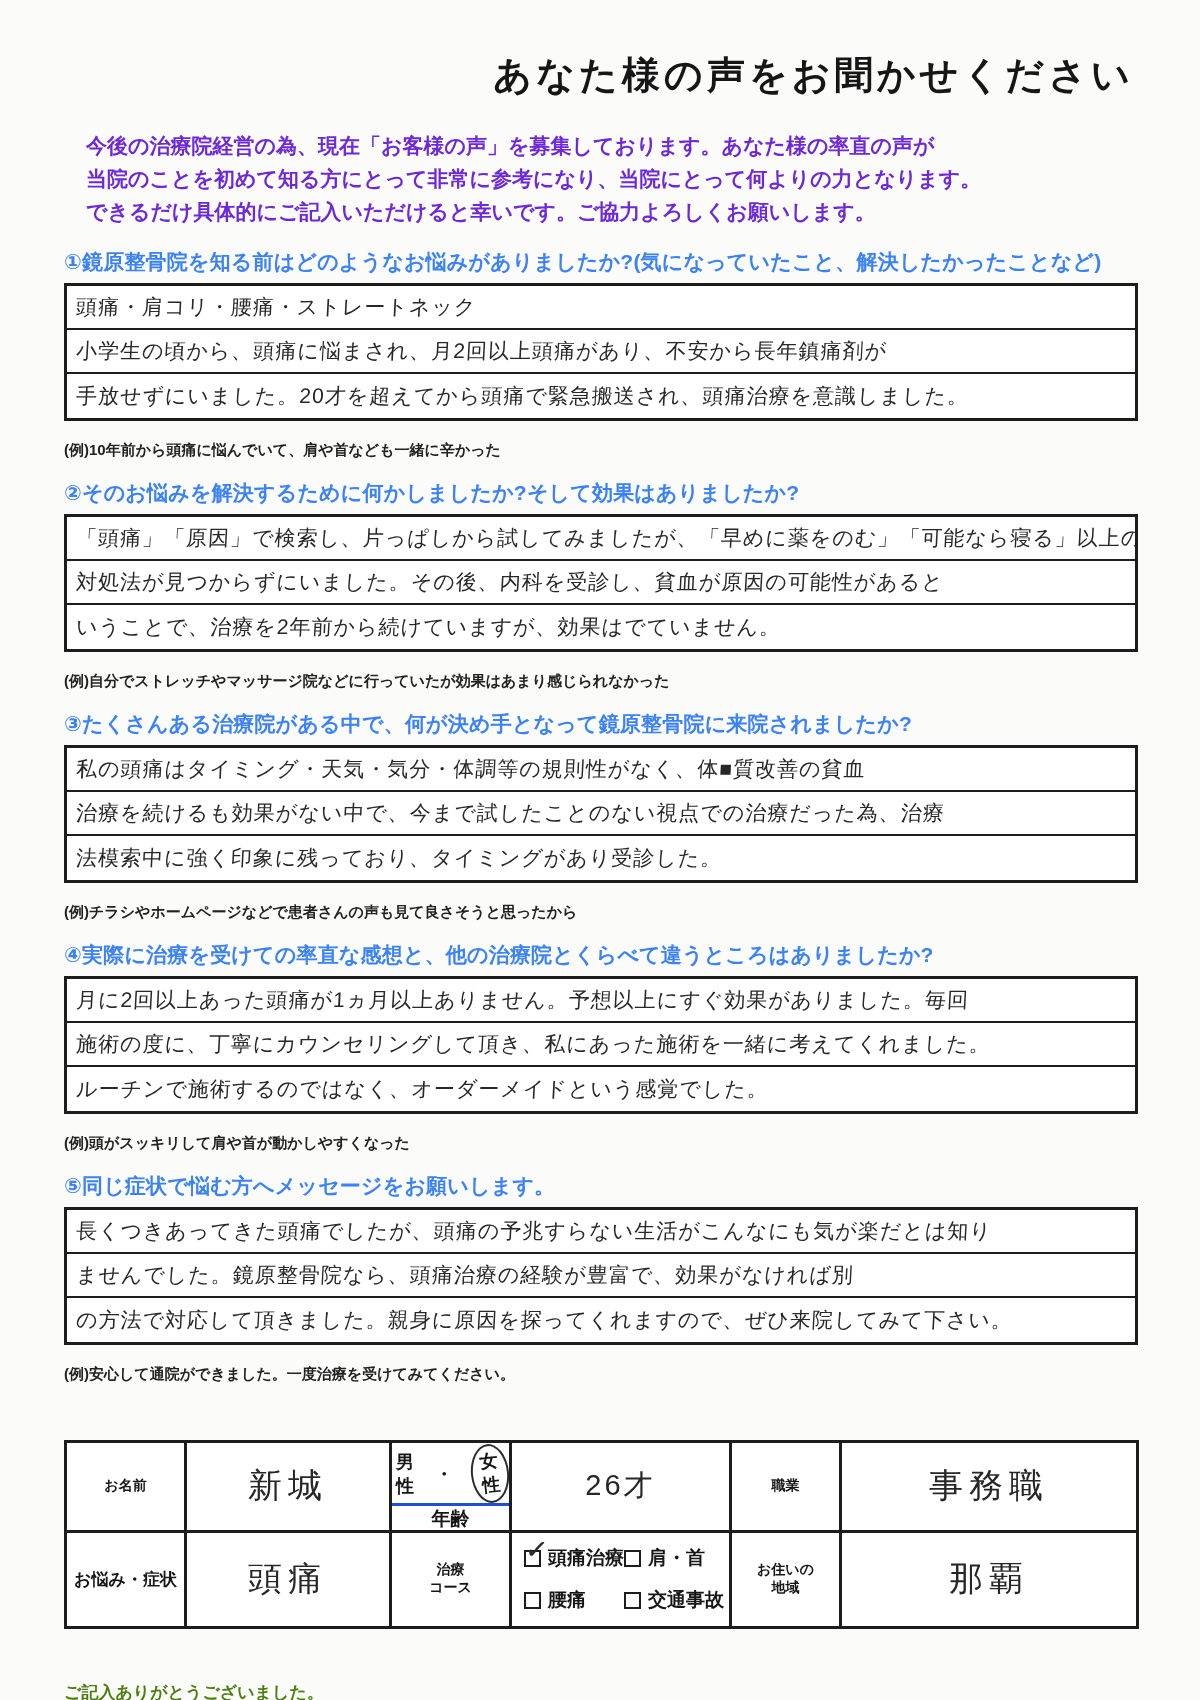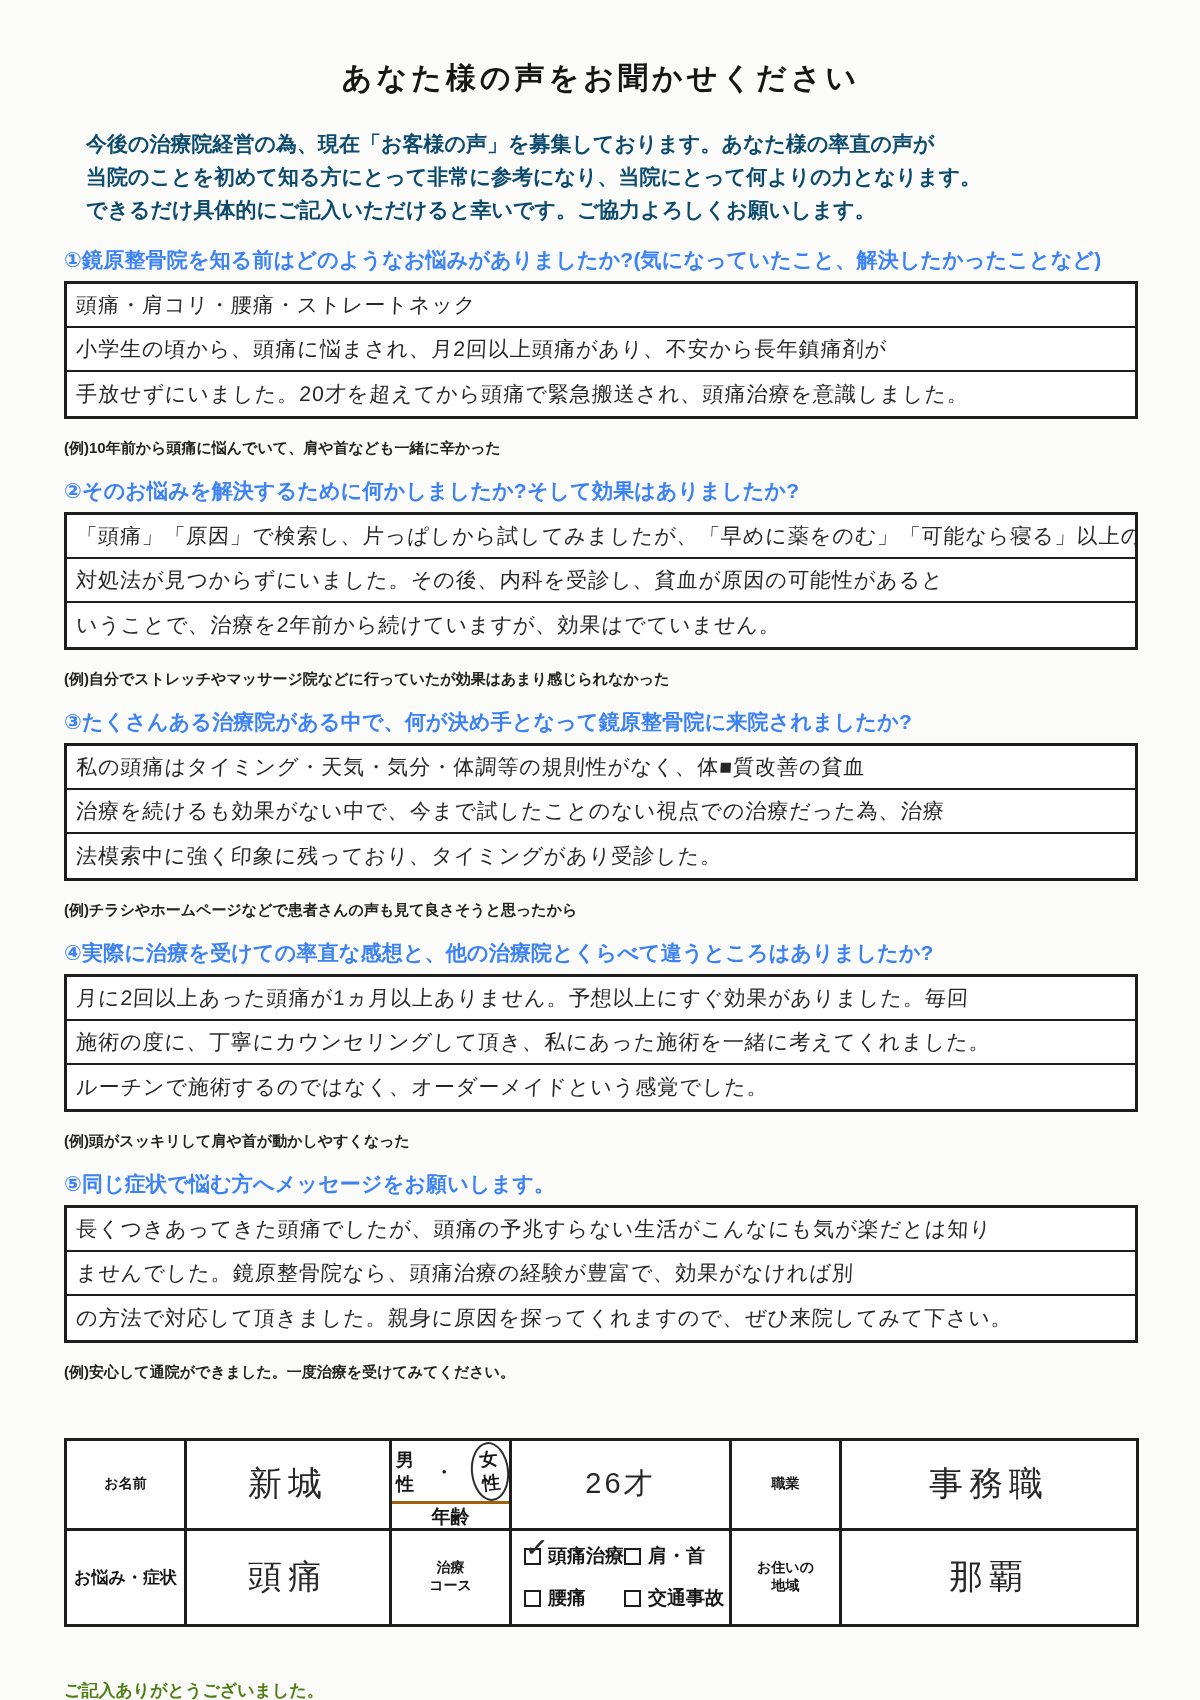--- a/index.html
+++ b/index.html
@@ -7,28 +7,28 @@
   body {
     width: 1200px; height: 1700px;
     background: #fbfbfa;
     font-family: "Liberation Sans", "DejaVu Sans", sans-serif;
     color: #161616;
     overflow: hidden;
   }
   .page { padding: 46px 62px 0 64px; }
 
   .title {
-    text-align: center;
-    font-size: 30px;
+    text-align: right;
+    font-size: 38px;
     font-weight: bold;
     letter-spacing: 4px;
-    margin: 12px;
-  }
-
-  .intro { margin: 28px 0 0 22px; font-size: 21px; line-height: 1.58; font-weight: bold; color: #0c4a6e; }
+    margin: 4px;
+  }
+
+  .intro { margin: 28px 0 0 22px; font-size: 21px; line-height: 1.58; font-weight: bold; color: #6d28d9; }
   .intro .iline { white-space: nowrap; }
 
   .qblock { margin-top: 19px; }
   .qlabel {
     font-size: 21px;
     font-weight: bold;
     white-space: nowrap;
     letter-spacing: 0.2px;
     color: #3b82f6;
   }
@@ -62,21 +62,21 @@
   .ptable .lbl { font-size: 14px; font-weight: bold; }
   .row1 { height: 90px; }
   .row2 { height: 96px; }
 
   .hw-big { font-size: 34px; letter-spacing: 6px; transform: skewX(-3deg); color: #272727; }
   .hw-mid { font-size: 29px; letter-spacing: 3px; transform: skewX(-3deg); color: #272727; }
 
   .split-cell { display: flex; flex-direction: column; height: 84px; }
   .split-top {
     flex: 1; display: flex; align-items: center; justify-content: center;
-    border-bottom: 3px solid #a16207;
+    border-bottom: 3px solid #1d4ed8;
     font-size: 18px; font-weight: bold; gap: 17px;
   }
   .split-bottom { flex: 1; display: flex; align-items: center; justify-content: center; font-size: 19px; font-weight: bold; }
   .gcircle {
     display: inline-block;
     border: 2px solid #2c2c2c;
     border-radius: 50%;
     padding: 3px 4px 4px;
     transform: rotate(-6deg);
     margin-left: 1px;

